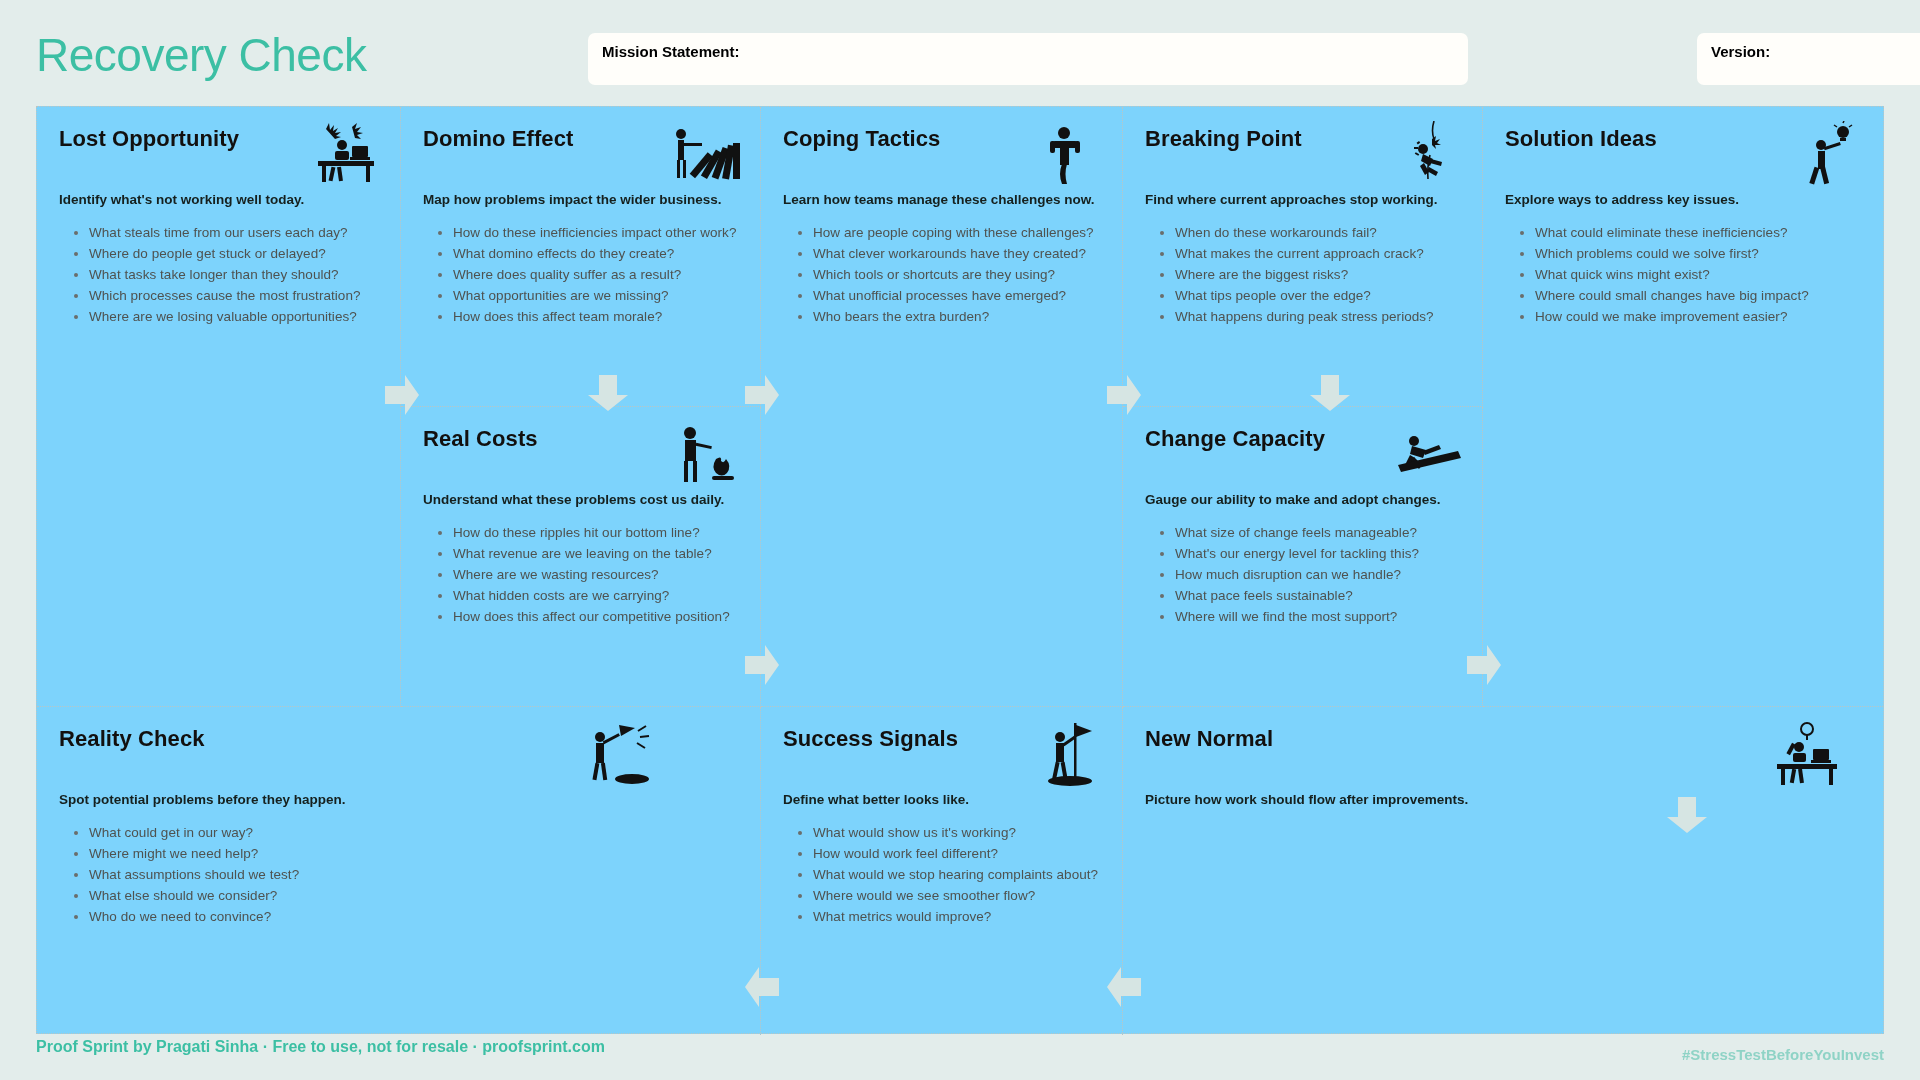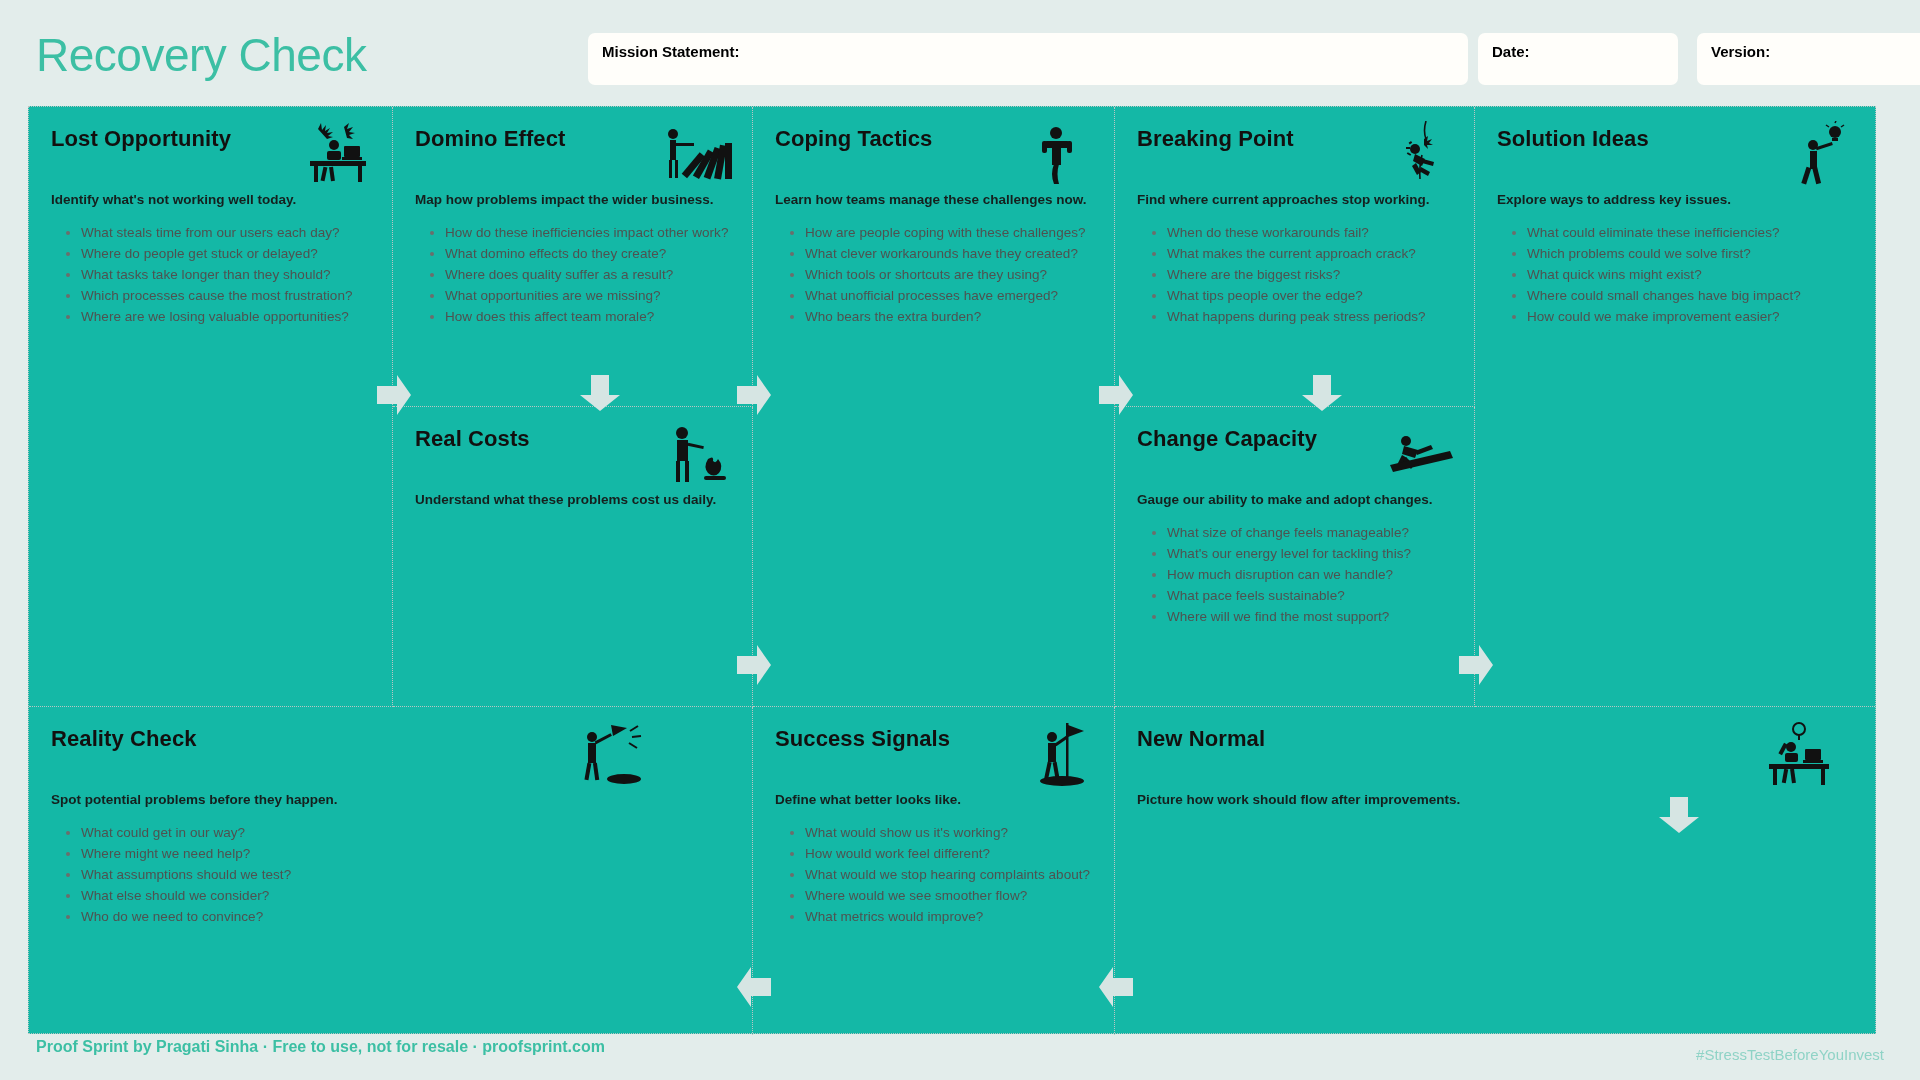--- a/index.html
+++ b/index.html
@@ -27,23 +27,23 @@
   .field-box .field-label {
     position: absolute; left: 14px; top: 10px;
     font-size: 15px; font-weight: 700; color: #000000; white-space: nowrap;
   }
   #f-mission { left: 588px; width: 880px; }
   #f-date    { left: 1478px; width: 200px; }
   #f-version { left: 1690px; width: 234px; margin-left: 7px; }
 
   
   .grid {
-    position: absolute; left: 28px; top: 106px;
+    position: absolute; left: 36px; top: 106px;
     width: 1848px; height: 928px;
-    background: #14b8a6;
+    background: #7dd3fc;
     border: 1px dotted #b9c6c4;
   }
   .cell {
     position: absolute;
     border-right: 1px dotted #b9c6c4;
     border-bottom: 1px dotted #b9c6c4;
     overflow: hidden;
   }
   .cell.no-r { border-right: none; }
   .cell.no-b { border-bottom: none; }
@@ -79,36 +79,33 @@
   .arrow { position: absolute; }
   .arrow svg { display: block; }
 
   
   .footer-left {
     position: absolute; left: 36px; bottom: 24px;
     font-size: 16px; font-weight: 700; color: #3cbfa4; white-space: nowrap;
   }
   .footer-right {
     position: absolute; right: 36px; bottom: 17px;
-    font-size: 15px; font-weight: 400; color: #8fd3c6; white-space: nowrap;
+    font-size: 15px; font-weight: 700; color: #8fd3c6; white-space: nowrap;
   }
 </style>
 </head>
 <body>
 
 <div class="board">
 
   <div class="header">
     <div class="brand-title">Recovery Check</div>
 
     <div class="field-box" id="f-mission">
       <span class="field-label">Mission Statement:</span>
-    </div>
-    <div class="field-box" id="f-date">
-      <span class="field-label">Date:</span>
     </div>
     <div class="field-box" id="f-version">
       <span class="field-label">Version:</span>
     </div>
   </div>
 
   <div class="grid">
 
     <div class="cell" style="left:0;top:0;width:364px;height:600px;">
       <div class="card-pad">
@@ -255,20 +252,27 @@
             <rect x="31" y="46" width="5" height="17" transform="rotate(-14 33 54)"></rect>
           </g>
         </svg>
       </div>
     </div>
 
     <div class="cell" style="left:364px;top:300px;width:360px;height:300px;">
       <div class="card-pad">
         <div class="card-title">Real Costs</div>
         <div class="card-sub">Understand what these problems cost us daily.</div>
+        <ul class="card-list">
+          <li>How do these ripples hit our bottom line?</li>
+          <li>What revenue are we leaving on the table?</li>
+          <li>Where are we wasting resources?</li>
+          <li>What hidden costs are we carrying?</li>
+          <li>How does this affect our competitive position?</li>
+        </ul>
       </div>
       <div class="card-icon">
         <svg viewBox="0 0 74 68">
           <g fill="#111">
             <circle cx="22" cy="12" r="6"></circle>
             <rect x="17" y="19" width="11" height="21"></rect>
             <rect x="16" y="40" width="4" height="21"></rect>
             <rect x="25" y="40" width="4" height="21"></rect>
             <rect x="28" y="22" width="16" height="3" transform="rotate(12 29 23)"></rect>
             <path d="M48 38 q-5 8 0 14 q6 5 11 0 q5 -7 -1 -14 q-2 5 -5 2 q1 -6 -5 -2z"></path>

